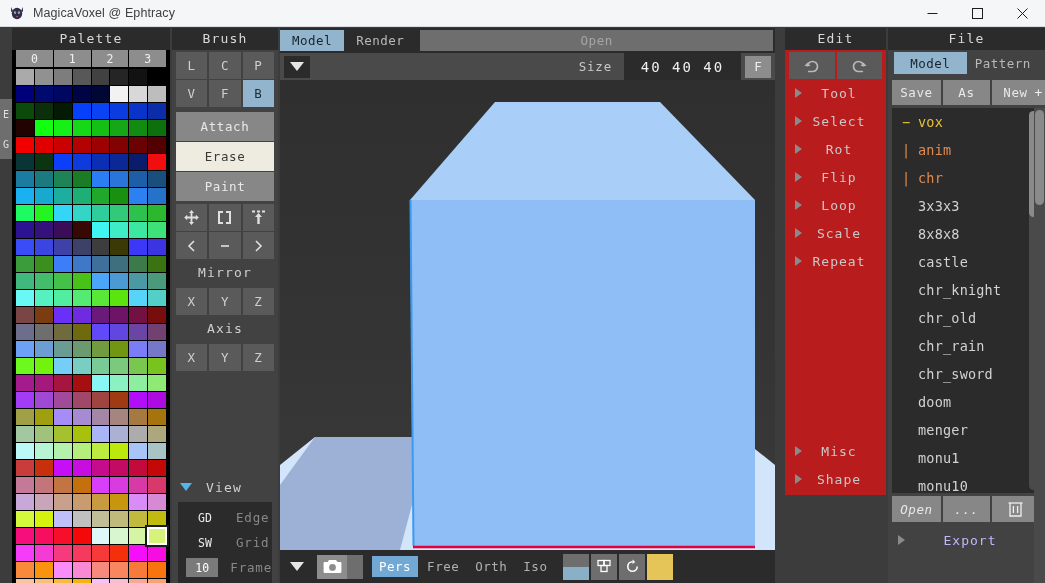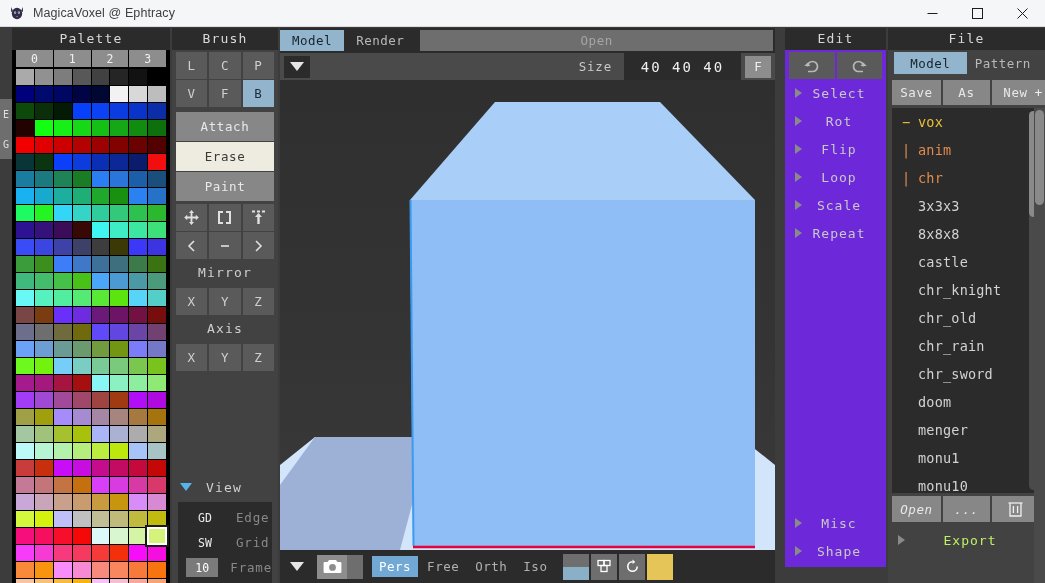--- a/index.html
+++ b/index.html
@@ -171,22 +171,22 @@
     justify-content: center; font-size: 12.5px; color: #b0b0b0; letter-spacing: .5px;
   }
   .proj .p.on { background: #71a8d4; color: #ffffff; }
   .vtools { display: flex; margin-left: 9px; gap: 2px; align-items: center; }
   .vt { width: 26px; height: 26px; background: #6e6e6e; display: flex; align-items: center; justify-content: center; }
   .vt.half { background: linear-gradient(180deg,#6e6e6e 0 50%, #8ab0c8 50% 100%); }
   .vt.gold { background: #e6c558; }
 
   
   .edit {
-    position: absolute; left: 785px; top: 28px; width: 101px; height: 539px;
-    background: #6d28d9;
+    position: absolute; left: 785px; top: 28px; width: 101px; height: 467px;
+    background: #b91c1c;
   }
   .ud-row { display: flex; gap: 2px; margin: 2px 4px 0 4px; }
   .ud-row > div { flex: 1; height: 27px; background: #5a5a5a;
     display: flex; align-items: center; justify-content: center; }
   .acc-item {
     display: flex; align-items: center; height: 28px; color: #c9c9c9;
     font-size: 13px; letter-spacing: 1px;
   }
   .acc-tri {
     width: 0; height: 0; border-top: 5px solid transparent;
@@ -224,21 +224,21 @@
     background: #8a8a8a; border-radius: 5px;
   }
   .fl-track {
     position: absolute; right: 3px; top: 3px; width: 9px; height: 379px;
     background: #4a4a4a; border-radius: 5px; z-index: 0;
   }
   .file-foot { display: flex; gap: 2px; margin: 3px 4px 0 4px; }
   .file-foot .btn { height: 26px; font-style: italic; }
   .export-row {
     display: flex; align-items: center; height: 28px; margin-top: 4px;
-    color: #bef264; font-size: 13px; letter-spacing: 1px;
+    color: #c4b5fd; font-size: 13px; letter-spacing: 1px;
   }
   .plus-btn {
     position: absolute; right: 0; top: 52px; width: 13px; height: 25px;
     background: #878787; color: #f0f0f0; font-size: 13px;
     display: flex; align-items: center; justify-content: center;
   }
   .right-scroll {
     position: absolute; right: 0; top: 80px; width: 11px; height: 500px;
     background: #4a4a4a;
   }
@@ -725,20 +725,24 @@
       <div>
         <svg width="19" height="17" viewBox="0 0 19 17">
           <path d="M13.5 9.5 A5 5 0 1 0 8.5 14.5 H13" fill="none" stroke="#b8b8b8" stroke-width="1.7"></path>
           <path d="M16.7 9 L13.4 5.6 L10.5 9 Z" fill="#b8b8b8"></path>
         </svg>
       </div>
     </div>
     <div id="edit-sections">
         <div class="acc-item">
           <span class="acc-tri"></span>
+          <span class="acc-lbl">Tool</span>
+        </div>
+        <div class="acc-item">
+          <span class="acc-tri"></span>
           <span class="acc-lbl">Select</span>
         </div>
         <div class="acc-item">
           <span class="acc-tri"></span>
           <span class="acc-lbl">Rot</span>
         </div>
         <div class="acc-item">
           <span class="acc-tri"></span>
           <span class="acc-lbl">Flip</span>
         </div>

